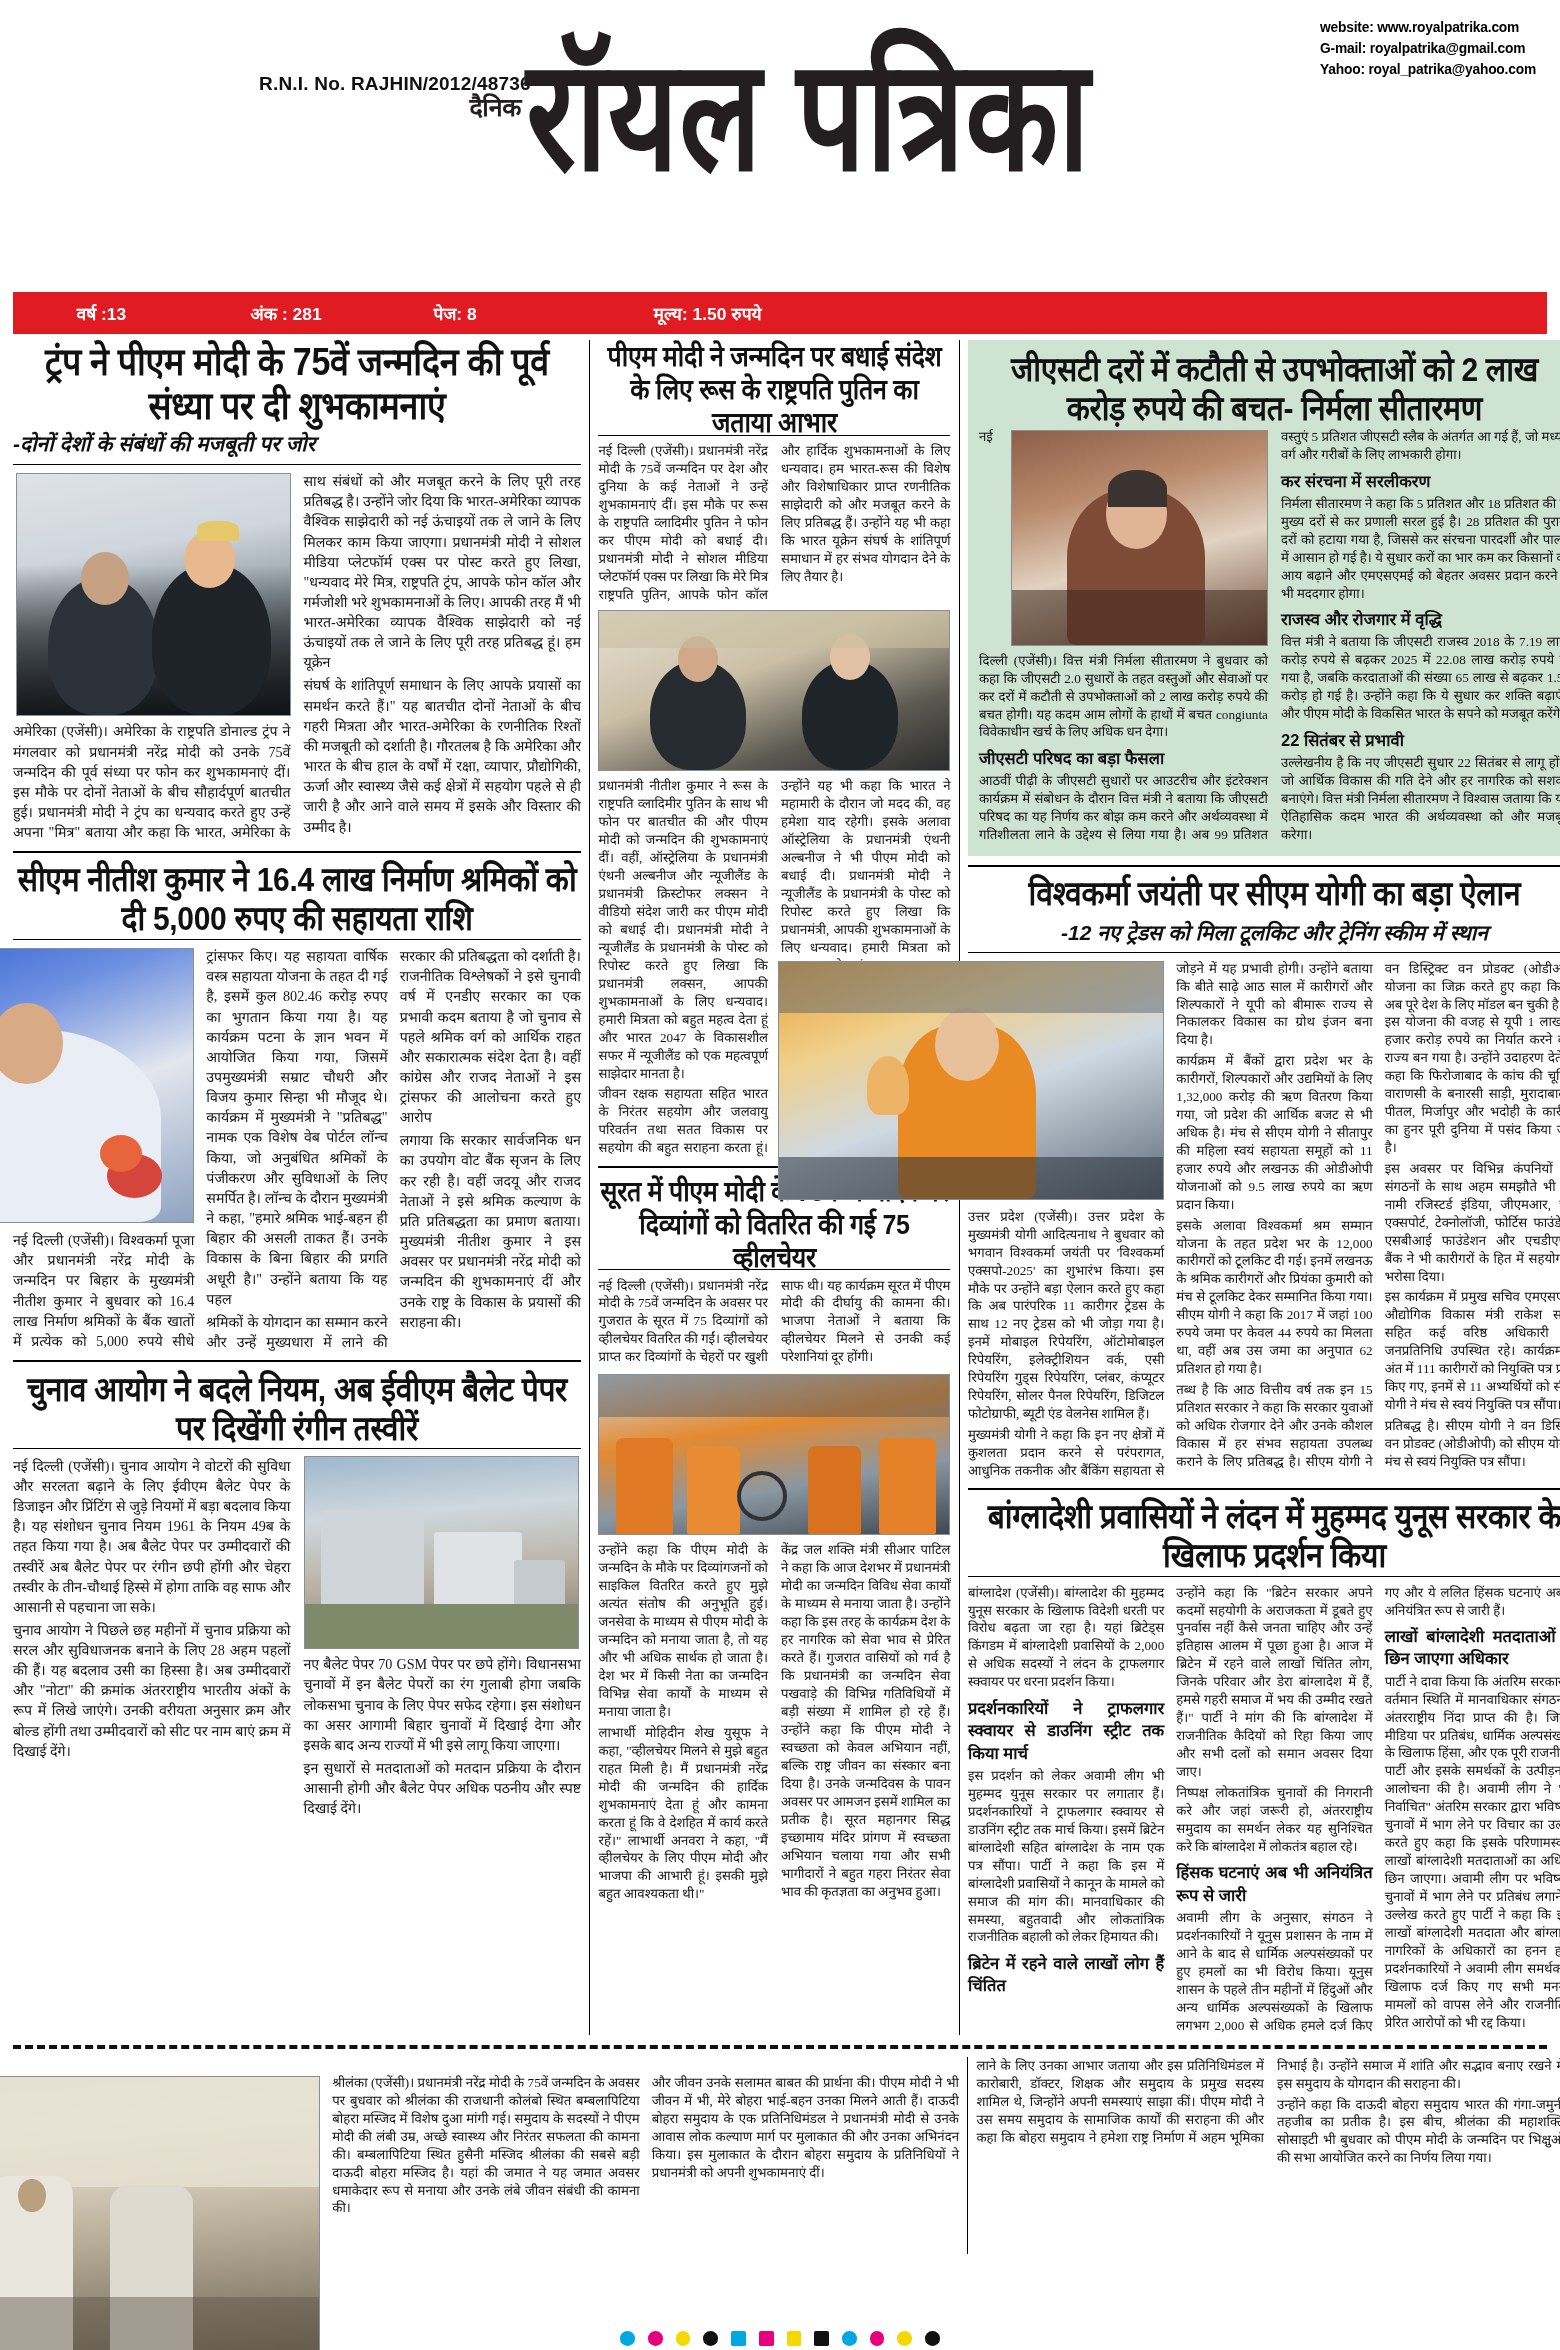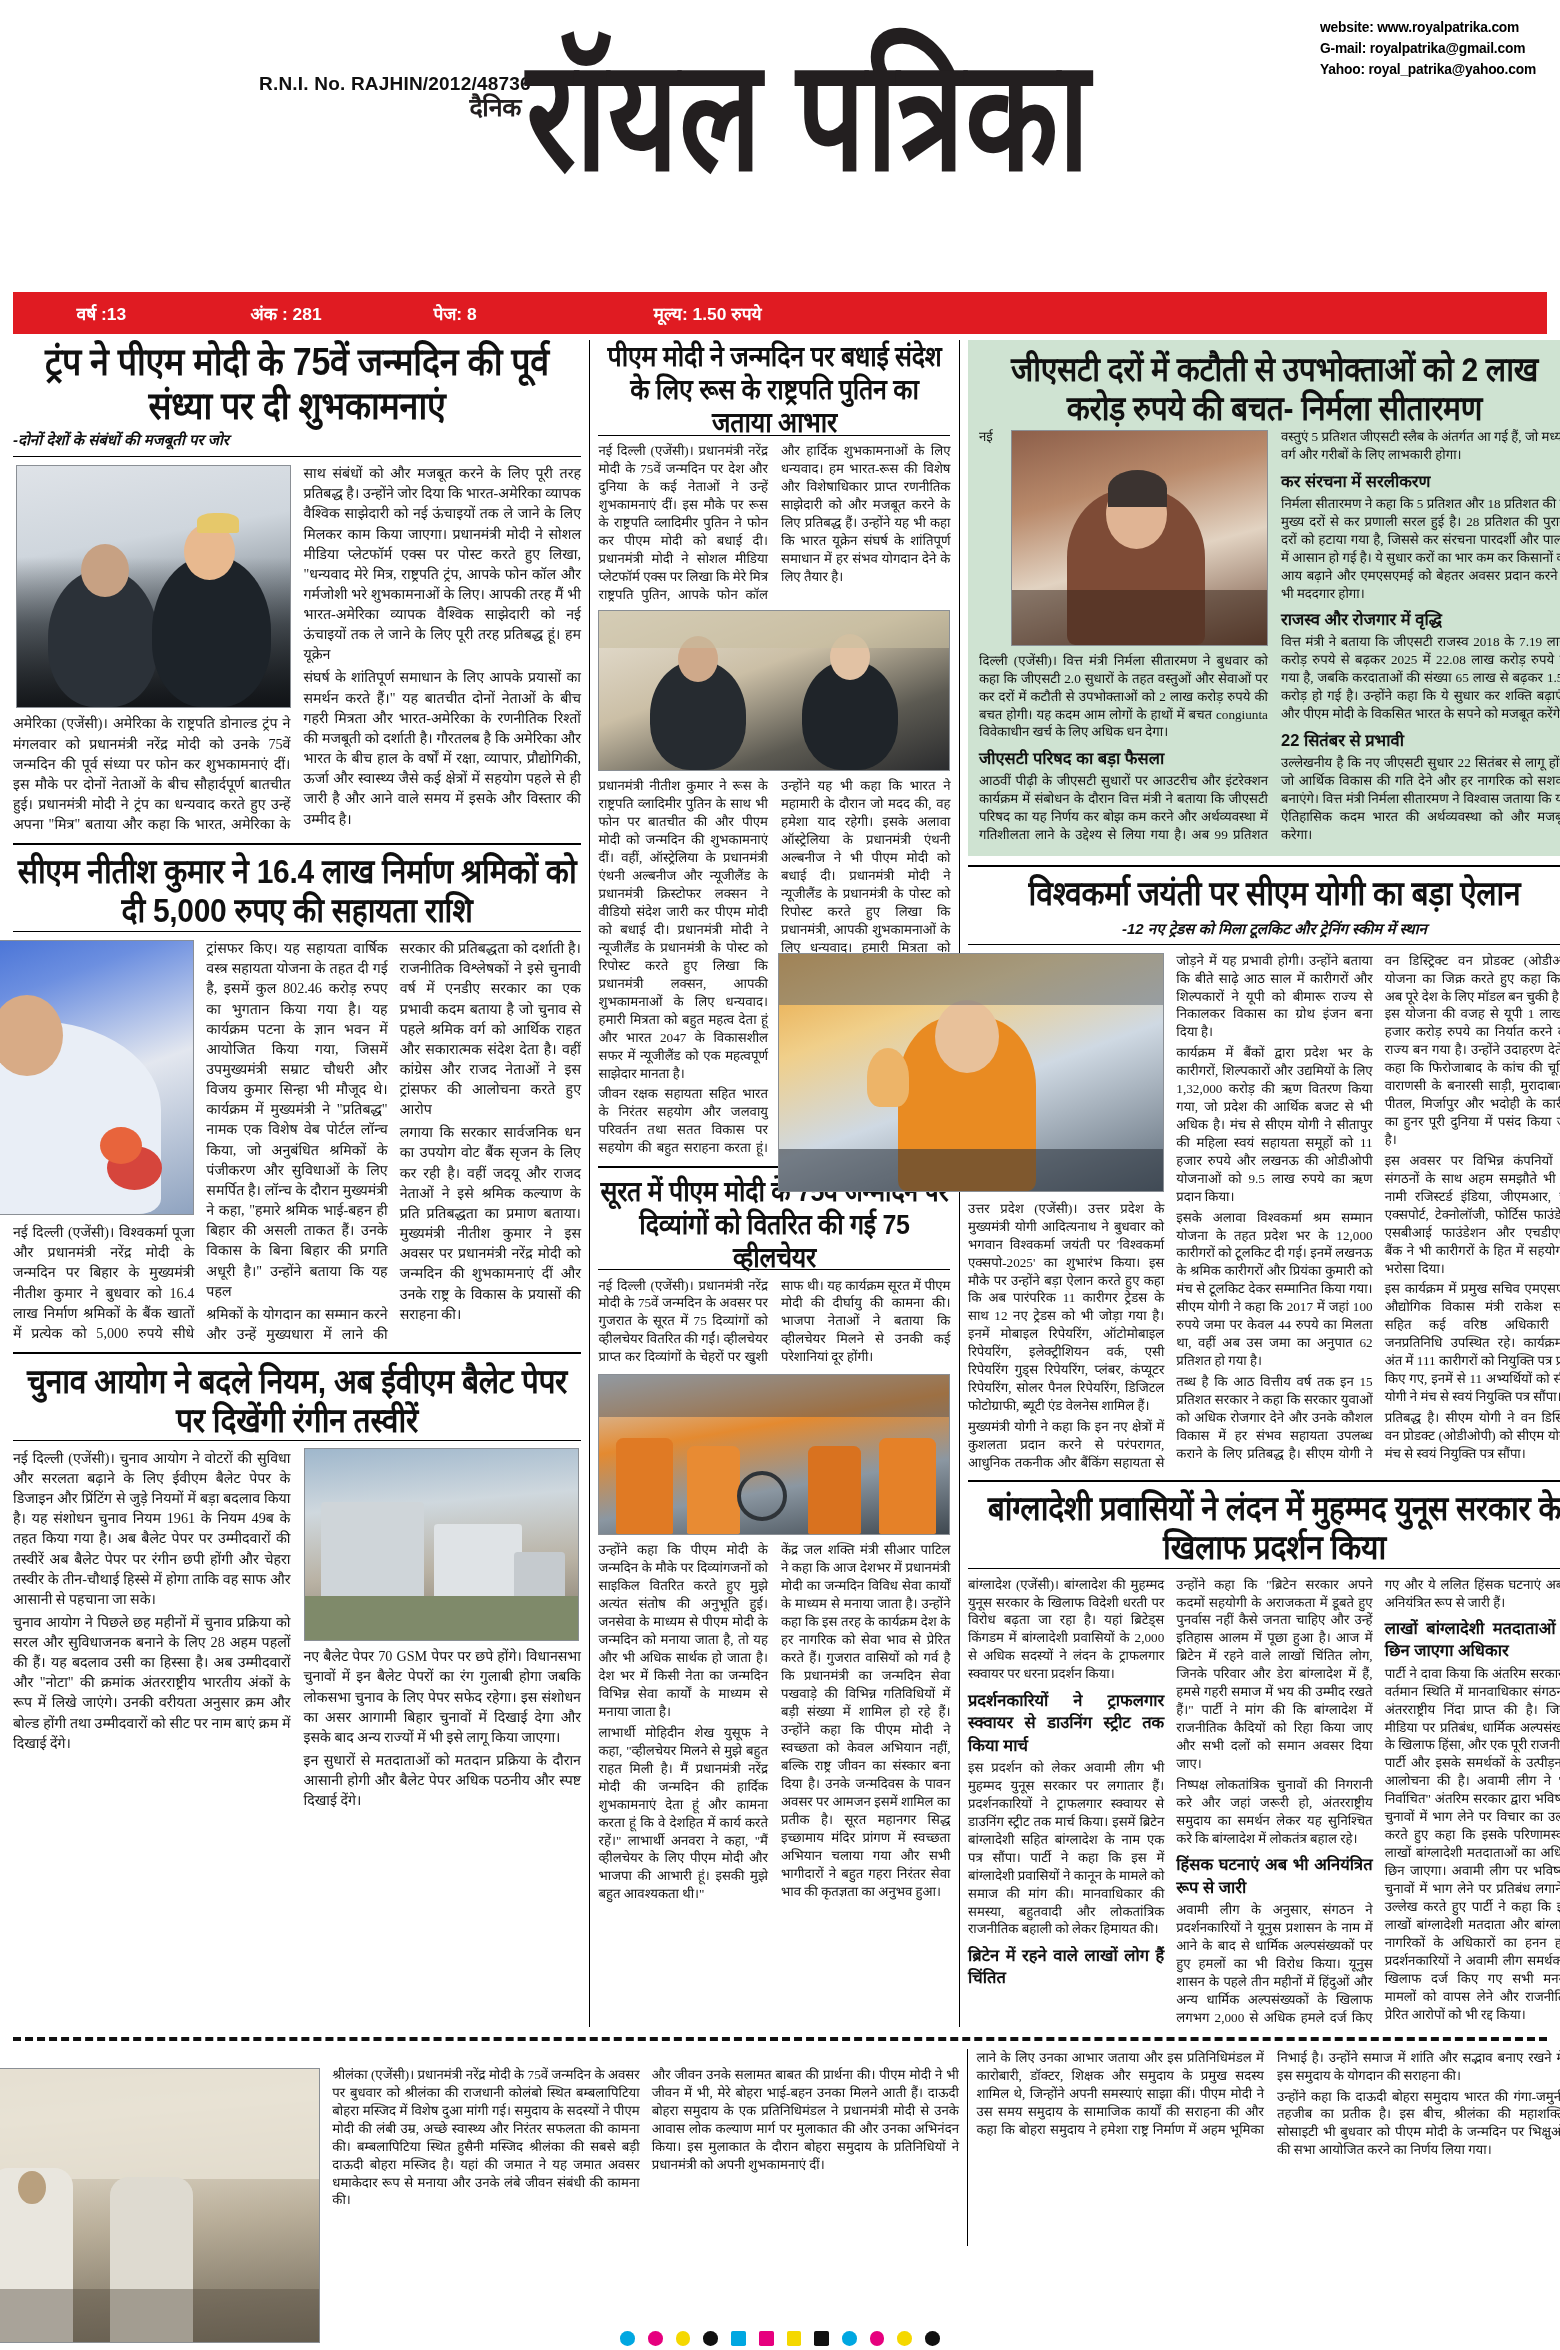--- a/index.html
+++ b/index.html
@@ -107,21 +107,21 @@
     transform: scaleY(1.13);
     transform-origin: top center;
   }
   .hl-xl  { font-size: 34px; margin-bottom: 10px; }
   .hl-lg  { font-size: 30px; margin-bottom: 9.2px; }
   .hl-md  { font-size: 25px; margin-bottom: 7.3px; }
   .subhl {
     font-family: "Liberation Sans", sans-serif;
     font-weight: 700;
     font-style: italic;
-    font-size: 15px;
+    font-size: 21px;
     margin: 9.2px 0 5.5px;
     color: #111;
   }
   .subhl.center { text-align: center; }
   .hr-thin { border-top: 0.9px solid #000; margin: 6.4px 0; }
   .hr-thick { border-top: 2.3px solid #000; margin: 8.3px 0 7.3px; }
   .hr-dash {
     border: 0;
     border-top: 4.6px dashed #111;
     margin: 10px 0 8.3px;

